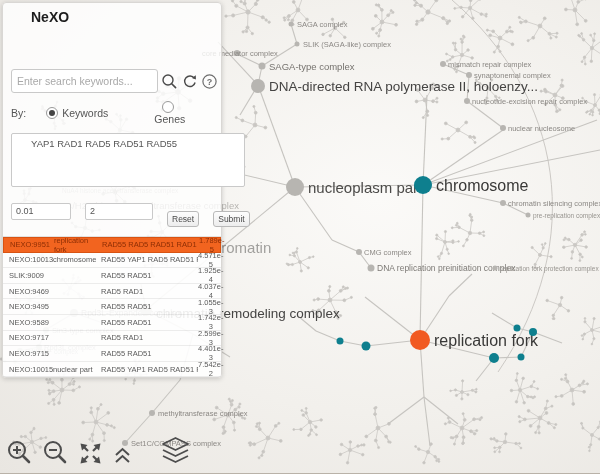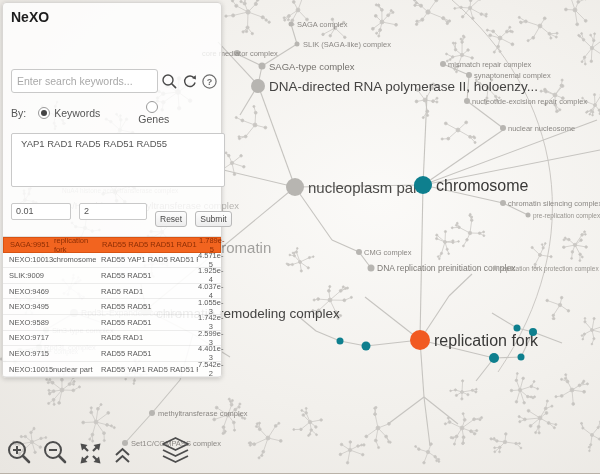--- a/index.html
+++ b/index.html
@@ -14,36 +14,36 @@
   .lb-m{font-size:9.5px;fill:#75726e;}
   .lb-l{font-size:15px;fill:#4c4b49;}
   .lb-xl{font-size:13.5px;fill:#454443;}
   .lb-xl2{font-size:16px;fill:#393837;}
   .faint{opacity:.5;}
 
   
   .panel{position:absolute;left:2px;top:2px;width:218px;
     background:rgba(255,255,255,0.80);border:1px solid #d9d7d4;border-radius:4px;
     box-shadow:0 1px 5px rgba(0,0,0,0.18);padding:4px 0 0 0;z-index:5;}
-  .p-title{font-size:14px;font-weight:bold;color:#1d1d1d;padding:2px 8px 4px 8px;}
+  .p-title{font-size:14px;font-weight:bold;color:#1d1d1d;padding:2px 8px 4px 8px;margin-left:20px;}
   .search-row{display:flex;align-items:center;padding:0 6px 6px 8px;margin-top:40px;}
   .search-row input{width:136px;height:22px;border:1px solid #c9c9c9;border-radius:3px;
     font-size:10.5px;padding:0 5px;color:#444;background:#fff;outline:none;box-sizing:content-box;}
   .search-row input::placeholder{color:#a9a9a9;}
   .icn-btn{width:20px;height:20px;margin-left:3px;display:flex;align-items:center;justify-content:center;cursor:pointer;}
-  .by-row{display:flex;align-items:center;font-size:10.5px;color:#555;padding:2px 8px 8px 8px;gap:12px;}
+  .by-row{display:flex;align-items:center;font-size:10.5px;color:#555;padding:2px 8px 8px 8px;gap:20px;}
   .radio{width:10px;height:10px;border:1px solid #9a9a9a;border-radius:50%;background:#fff;
     display:inline-block;position:relative;vertical-align:-1px;margin-right:4px;}
   .radio.on::after{content:"";position:absolute;left:2px;top:2px;width:6px;height:6px;border-radius:50%;background:#454545;}
   .rlabel{display:flex;align-items:center;}
   .rlabel + .rlabel{margin-left:26px;flex-direction:column;}
   .te-head{font-size:12.5px;color:#5e5e5e;padding:8px 8px 5px 8px;}
   .te-query{display:block;width:194px;height:44px;margin:0 8px;border:1px solid #c9c9c9;border-radius:2px;
-    font-family:"Liberation Sans",sans-serif;font-size:9.5px;color:#555;padding:4px 9px;resize:none;background:#fff;outline:none;}
-  .param-row{display:flex;align-items:center;padding:8px 8px 9px 8px;gap:8px;}
+    font-family:"Liberation Sans",sans-serif;font-size:9.5px;color:#555;padding:4px 19px;resize:none;background:#fff;outline:none;}
+  .param-row{display:flex;align-items:center;padding:8px 8px 9px 8px;gap:14px;}
   .param-row input{height:13px;border:1px solid #c9c9c9;border-radius:2px;font-size:9px;color:#555;padding:1px 4px;background:#fff;outline:none;}
   .in-pv{width:50px;} .in-mg{width:58px;}
   .pbtn{font-family:"Liberation Sans",sans-serif;font-size:8.5px;color:#4a4a4a;background:linear-gradient(#fdfdfd,#ededed);
     border:1px solid #b9b9b9;border-radius:3px;padding:2px 4px;cursor:pointer;margin-top:16px;}
   
   .rtable{border-top:1px solid rgba(0,0,0,0.10);}
   .trow{display:flex;align-items:center;height:14.6px;font-size:7.5px;color:#5a5a5a;
     background:rgba(255,255,255,0.5);border-bottom:1px solid rgba(0,0,0,0.07);padding:0 0 0 6px;cursor:pointer;}
   .trow.sel{background:#f2641f;border:1px solid #d85312;color:#8e2e04;height:13.6px;}
   .c-id{width:44px;flex:none;} .c-nm{width:48px;flex:none;} .c-gn{width:97px;flex:none;white-space:nowrap;overflow:hidden;}
@@ -1767,21 +1767,21 @@
 
     <div class="param-row">
       <input class="in-pv" type="text" value="0.01" style="">
       <input class="in-mg" type="text" value="2" style="">
       <button class="pbtn">Reset</button>
       <button class="pbtn">Submit</button>
     </div>
 
     <div class="rtable">
         <div class="trow sel">
-          <div class="c-id">SAGA:9951</div>
+          <div class="c-id">NEXO:9951</div>
           <div class="c-nm">replication fork</div>
           <div class="c-gn">RAD55 RAD5 RAD51 RAD1</div>
           <div class="c-pv">1.789e-5</div>
         </div>
         <div class="trow">
           <div class="c-id">NEXO:10013</div>
           <div class="c-nm">chromosome</div>
           <div class="c-gn">RAD55 YAP1 RAD5 RAD51 RAD1</div>
           <div class="c-pv">4.571e-5</div>
         </div>

